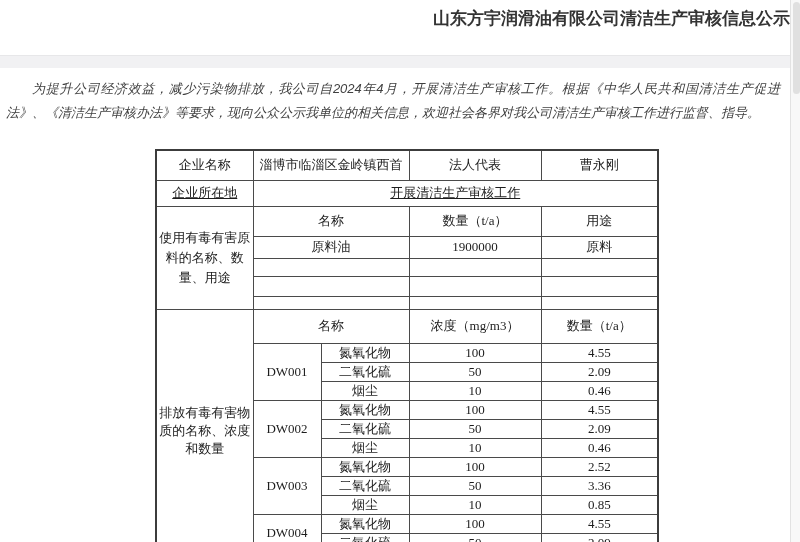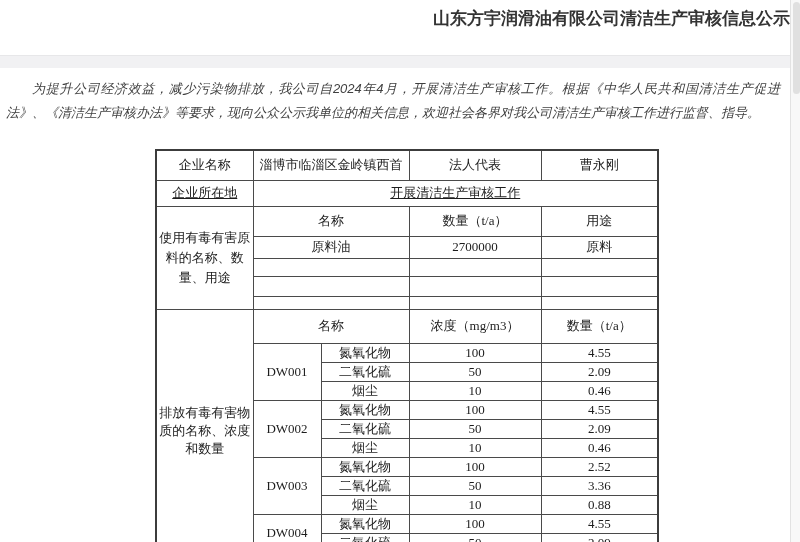--- a/index.html
+++ b/index.html
@@ -93,21 +93,21 @@
         </tr>
 
         <tr class="r-mat-head">
           <td rowspan="5" class="sec-label">使用有毒有害原料的名称、数量、用途</td>
           <td colspan="2">名称</td>
           <td>数量（t/a）</td>
           <td>用途</td>
         </tr>
         <tr class="r-mat">
           <td colspan="2">原料油</td>
-          <td>2700000</td>
+          <td>1900000</td>
           <td>原料</td>
         </tr>
         <tr class="r-mat-e1">
           <td colspan="2"></td>
           <td></td>
           <td></td>
         </tr>
         <tr class="r-mat-e2">
           <td colspan="2"></td>
           <td></td>
@@ -167,21 +167,21 @@
           <td>2.52</td>
         </tr>
         <tr class="r-poll">
           <td>二氧化硫</td>
           <td>50</td>
           <td>3.36</td>
         </tr>
         <tr class="r-poll">
           <td>烟尘</td>
           <td>10</td>
-          <td>0.88</td>
+          <td>0.85</td>
         </tr>
 
         <tr class="r-poll">
           <td rowspan="2">DW004</td>
           <td>氮氧化物</td>
           <td>100</td>
           <td>4.55</td>
         </tr>
         <tr class="r-poll">
           <td>二氧化硫</td>

